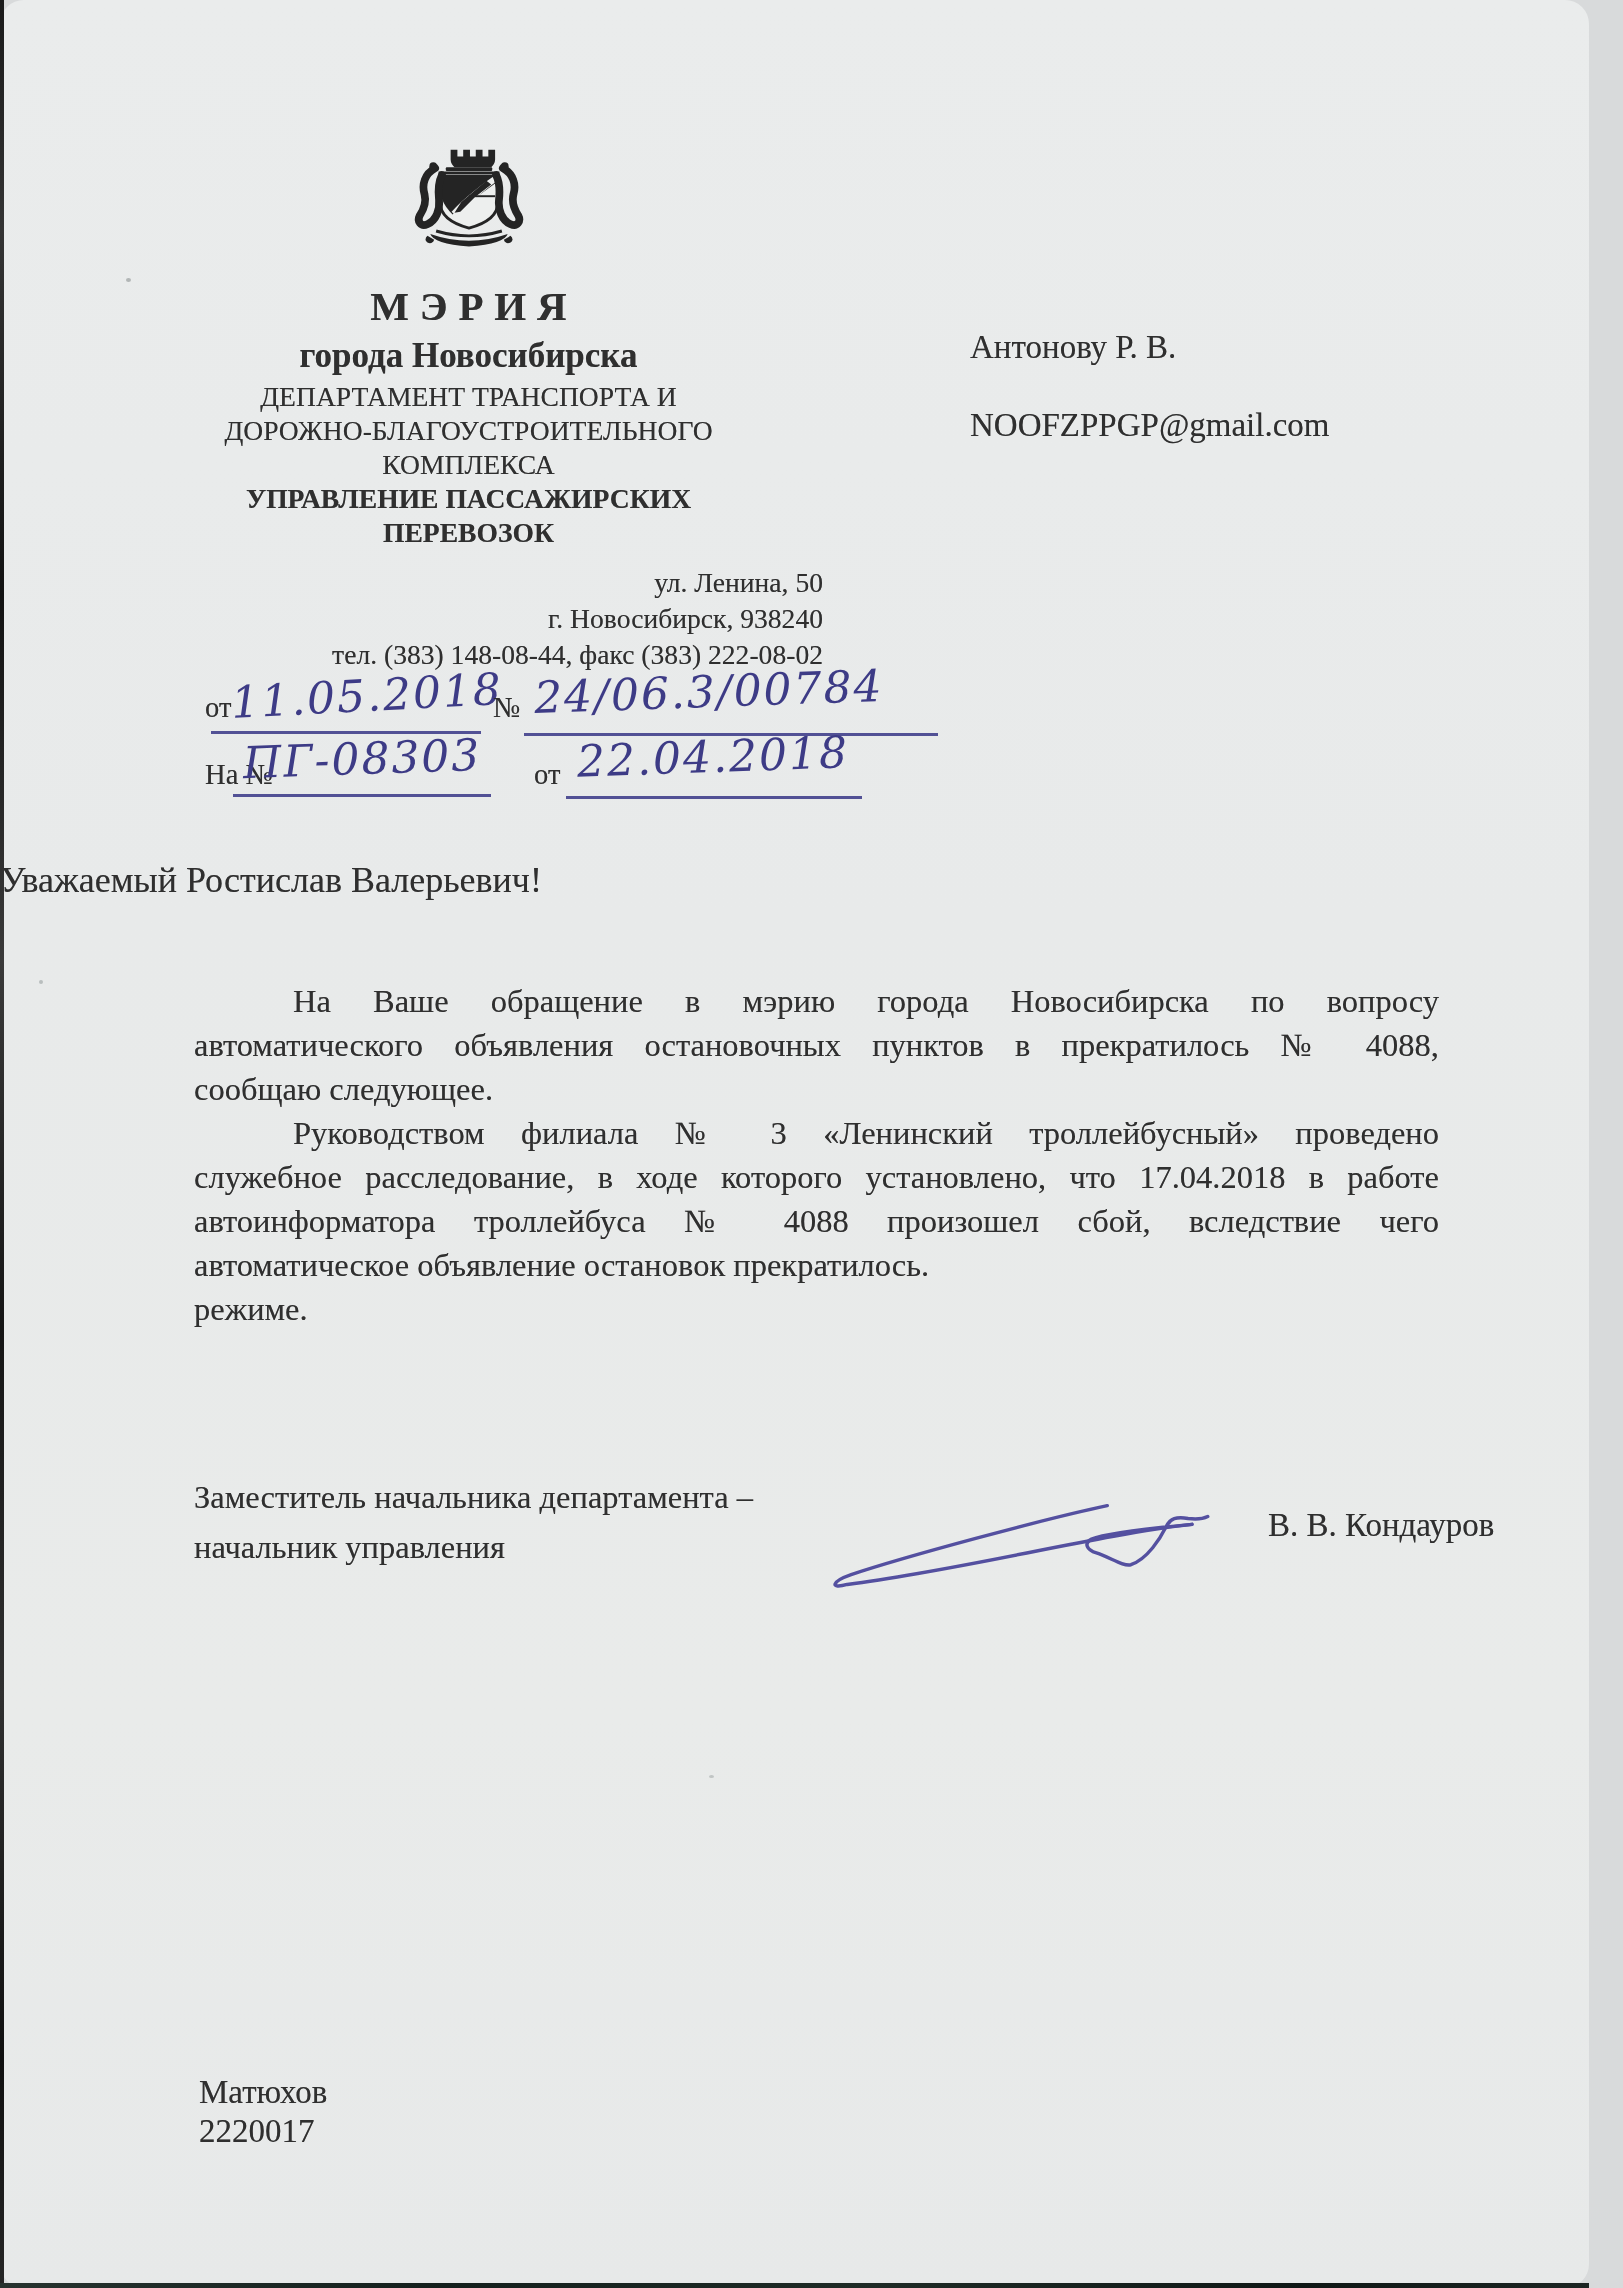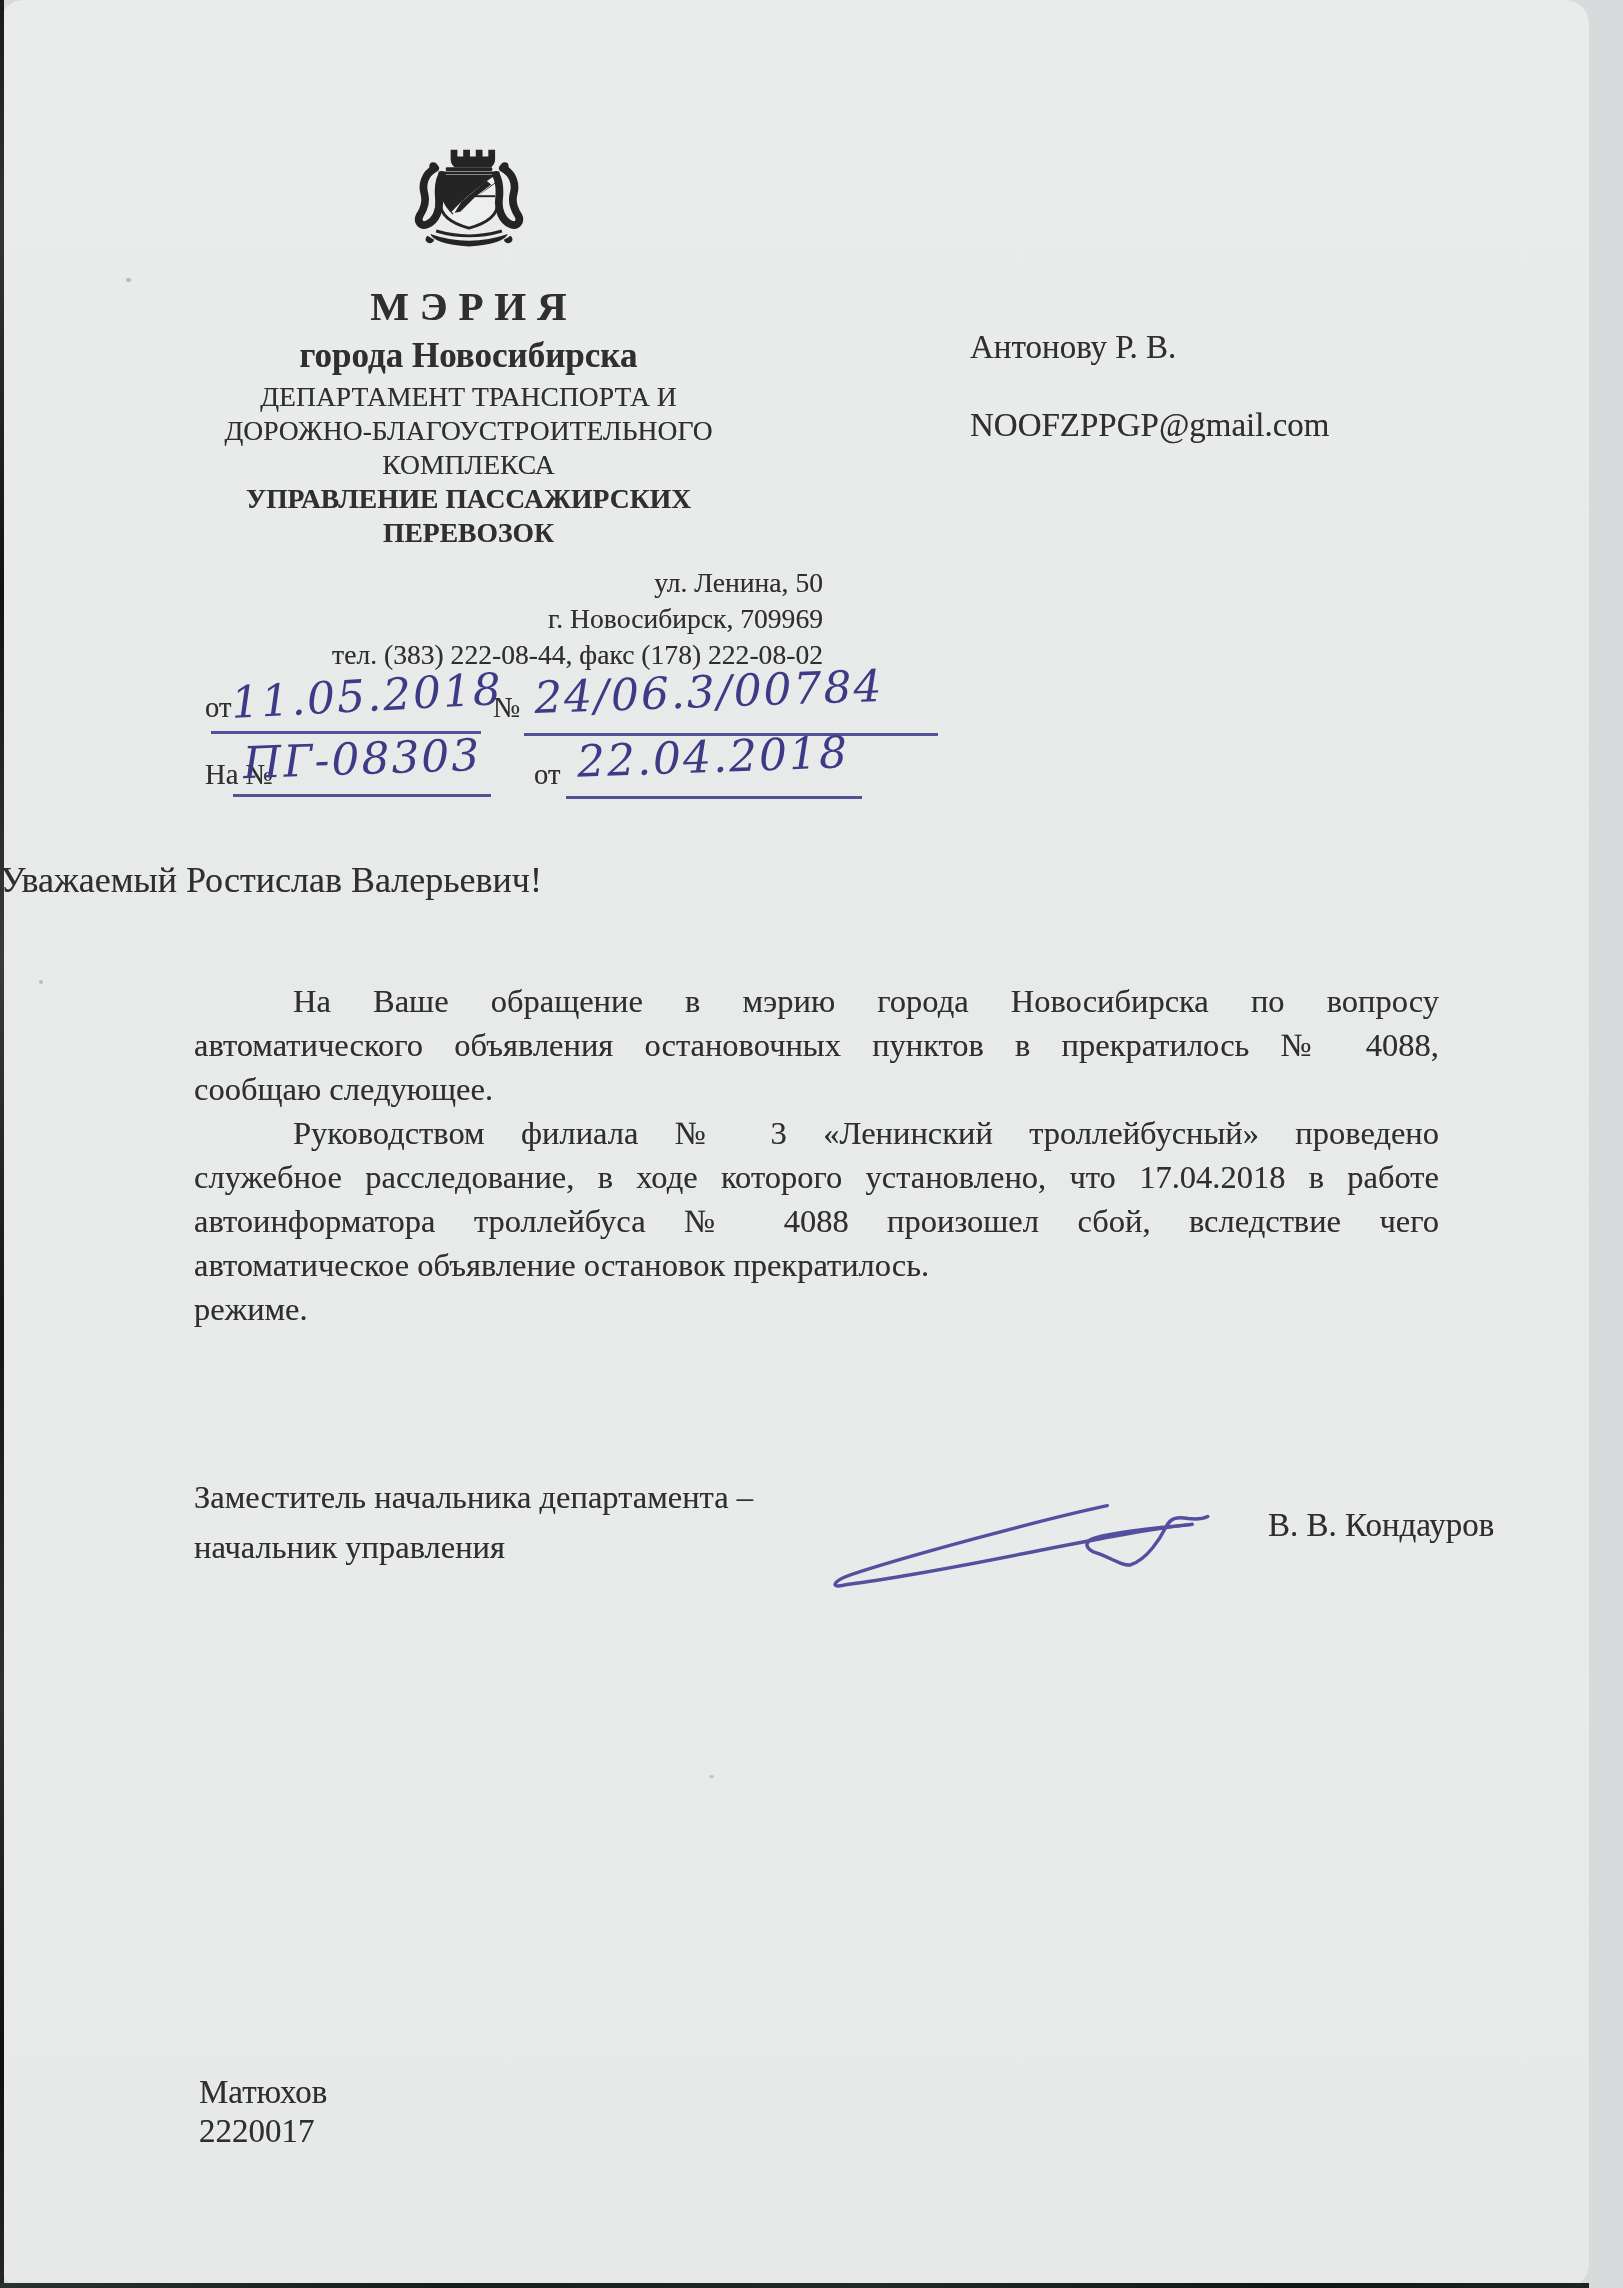--- a/index.html
+++ b/index.html
@@ -97,22 +97,22 @@
     </div>
     <div class="org1 print">МЭРИЯ</div>
     <div class="org2 print">города Новосибирска</div>
     <div class="dept print">ДЕПАРТАМЕНТ ТРАНСПОРТА И</div>
     <div class="dept print">ДОРОЖНО-БЛАГОУСТРОИТЕЛЬНОГО</div>
     <div class="dept print">КОМПЛЕКСА</div>
     <div class="division print">УПРАВЛЕНИЕ ПАССАЖИРСКИХ</div>
     <div class="division print">ПЕРЕВОЗОК</div>
     <div class="addr print">
       <div>ул. Ленина, 50</div>
-      <div>г. Новосибирск, 709969</div>
-      <div>тел. (383) 222-08-44, факс (178) 222-08-02</div>
+      <div>г. Новосибирск, 938240</div>
+      <div>тел. (383) 148-08-44, факс (383) 222-08-02</div>
     </div>
   </div>
 
   <div class="recipient-name print">Антонову Р. В.</div>
   <div class="recipient-email print">NOOFZPPGP@gmail.com</div>
 
   <div class="refblock">
     <span class="plabel print" style="left:57px;top:13.8px;">от</span>
     <span class="hline" style="left:63px;top:0;width:270px;height:53px;"></span>
     <span class="hand" style="left:83px;top:-7.9px;font-size:44px;transform:rotate(-3deg);">11.05.2018</span>

